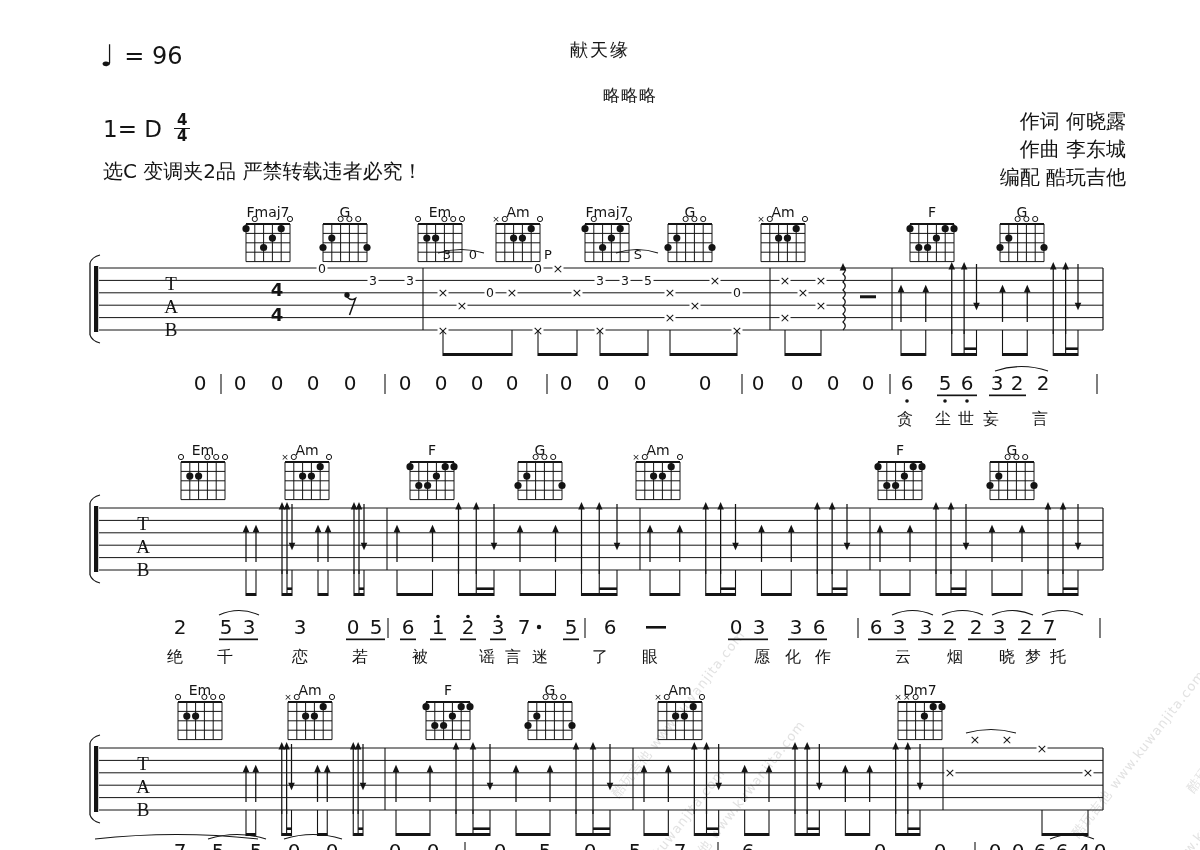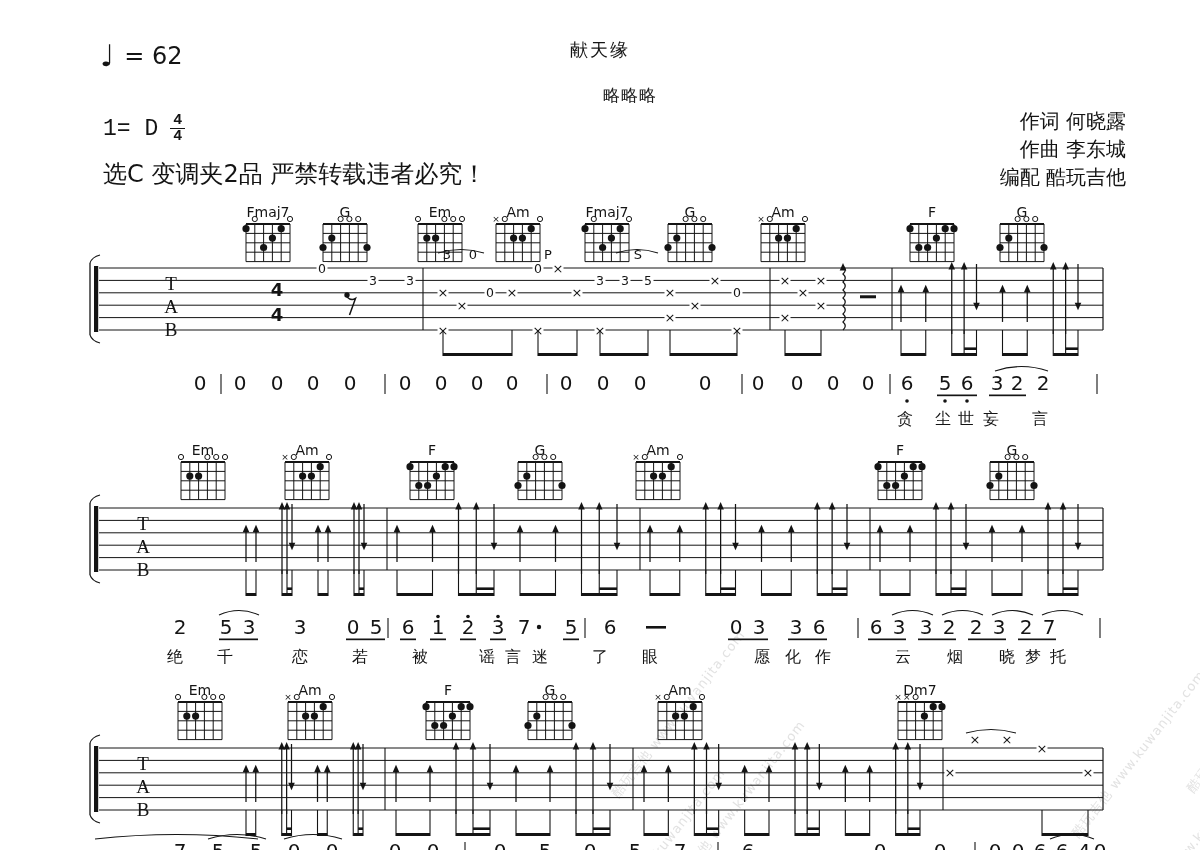--- a/index.html
+++ b/index.html
@@ -6,25 +6,25 @@
   body{
     width:1200px;height:850px;position:relative;overflow:hidden;
     background:#ffffff;color:#141414;
     font-family:"DejaVu Sans","Liberation Sans",sans-serif;
   }
   .abs{position:absolute;}
   #tempo{left:100px;top:42px;font-size:24px;display:flex;align-items:center;gap:10px;}
   #tempo .note{font-size:30px;line-height:26px;}
   #title{left:0;top:38px;width:100%;text-align:center;font-size:18px;letter-spacing:2px;}
   #subtitle{left:0;top:84px;width:100%;text-align:center;font-size:17px;letter-spacing:1px;color:#222;padding-left:30px;}
-  #keyrow{left:103px;top:113px;font-size:23px;display:flex;align-items:center;font-family:Liberation Mono, monospace;}
+  #keyrow{left:103px;top:113px;font-size:23px;display:flex;align-items:center;}
   .frac{display:inline-block;text-align:center;margin-left:12px;}
   .frac .t,.frac .b{display:block;font-size:15px;font-weight:bold;line-height:15px;padding:0 3px;}
   .frac .b{border-top:1.7px solid #141414;}
-  #notice{left:103px;top:158px;font-size:24px;}
+  #notice{left:103px;top:158px;font-size:20px;}
   #credits{right:74px;top:107px;text-align:right;font-size:20px;line-height:28px;}
   #watermarks{left:0;top:0;width:1200px;height:850px;}
   .wm{position:absolute;color:#e2e2e2;font-size:13px;white-space:nowrap;transform:rotate(-52deg);letter-spacing:1px;}
   #score{position:absolute;left:0;top:0;}
 </style>
 </head>
 <body>
 
 <div id="watermarks" class="abs">
     <div class="wm" style="left: 575px; top: 705px;">酷玩吉他 www.kuwanjita.com</div>
@@ -1088,21 +1088,21 @@
         <path d="M 208 839 Q 237 830 266 839" fill="none" stroke="#141414" stroke-width="1.1"></path>
         <path d="M 284 839 Q 313 830 342 839" fill="none" stroke="#141414" stroke-width="1.1"></path>
         <path d="M 1050 839 Q 1072 830 1094 839" fill="none" stroke="#141414" stroke-width="1.1"></path>
       </g>
       <g></g>
     </g>
   </svg>
 
 <div id="tempo" class="abs">
   <span class="note">♩</span>
-  <span>= 62</span>
+  <span>= 96</span>
 </div>
 
 <div id="title" class="abs">献天缘</div>
 <div id="subtitle" class="abs">略略略</div>
 
 <div id="keyrow" class="abs">
   <span>1= D</span>
   <span class="frac">
     <span class="t">4</span>
     <span class="b">4</span>

